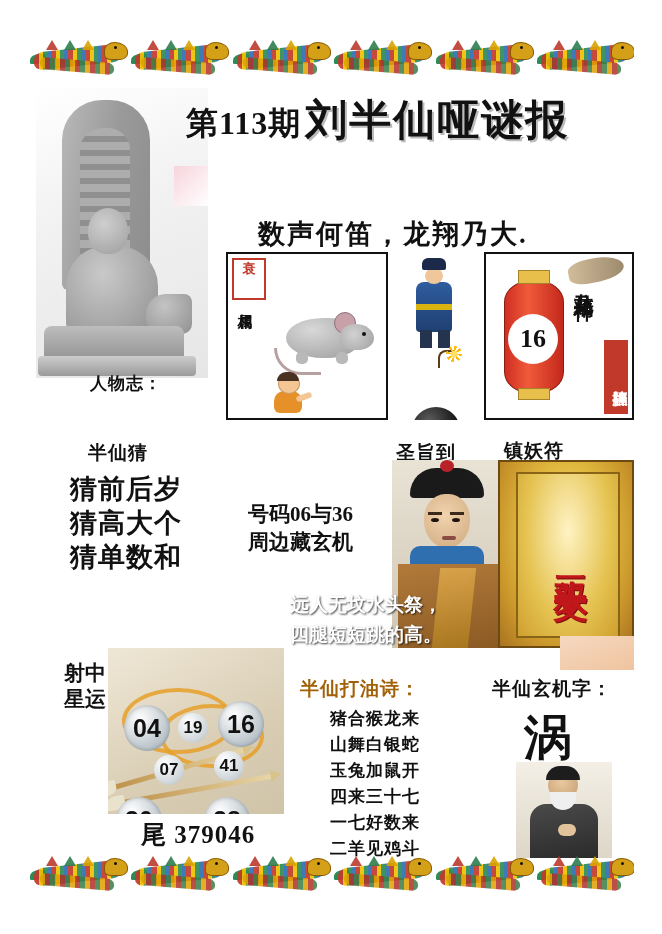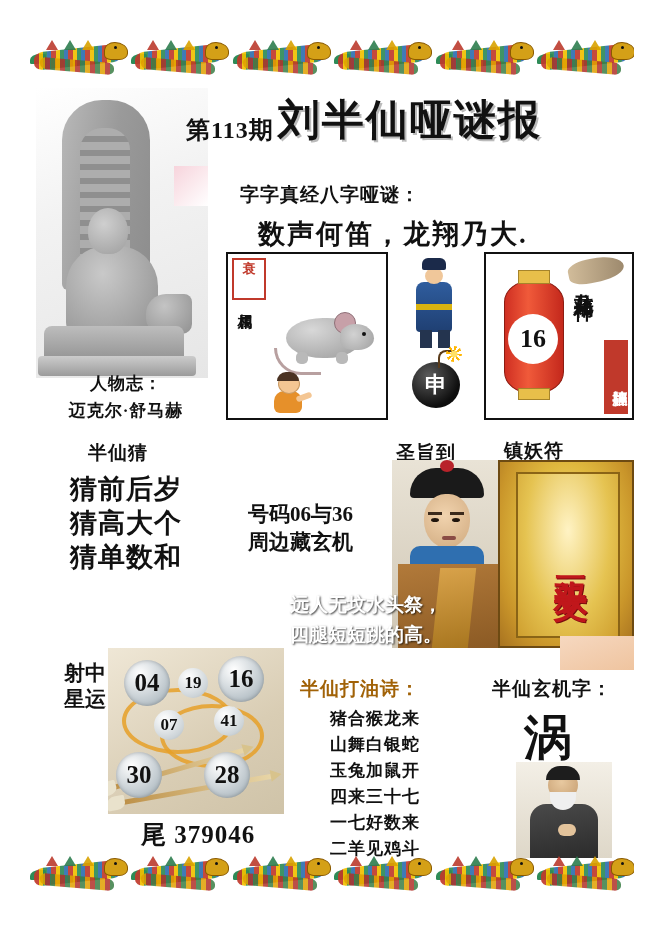--- a/index.html
+++ b/index.html
@@ -104,21 +104,21 @@
     position: absolute;
     left: 186px;
     top: 100px;
     width: 440px;
     height: 48px;
     display: flex;
     align-items: flex-end;
   }
   .issue-label {
     font-family: "Liberation Serif", serif;
-    font-size: 24px;
+    font-size: 32px;
     font-weight: bold;
     color: #111;
     letter-spacing: 1px;
     padding-bottom: 2px;
   }
   .main-title {
     font-family: "Liberation Serif", serif;
     font-size: 42px;
     font-weight: bold;
     color: #111;
@@ -679,24 +679,25 @@
     width: 176px;
     height: 166px;
     background: linear-gradient(150deg,#efe7d6,#d9cdb4 60%,#cfc3a8);
     overflow: hidden;
   }
   .ball {
     position: absolute;
     display: flex;
     align-items: center;
     justify-content: center;
-    font-family: Liberation Serif, serif;
+    font-family: Liberation Sans, sans-serif;
     font-weight: bold;
     color: #111;
     border-radius: 50%;
+    margin-top: 45px;
   }
   .ball.big {
     width: 46px; height: 46px;
     font-size: 25px;
     background: radial-gradient(circle at 35% 30%, #ffffff, #b9c3c9 70%, #95a1a8);
     box-shadow: inset 0 0 4px rgba(0,0,0,.25);
   }
   .ball.small {
     width: 30px; height: 30px;
     font-size: 17px;
@@ -910,26 +911,24 @@
     <div class="base"></div>
     <div class="base2"></div>
     <div class="pink"></div>
   </div>
 
   <div class="title-row">
     <span class="issue-label">第113期</span>
     <span class="main-title">刘半仙哑谜报</span>
   </div>
 
-  <div class="riddle-head">字字真经八字哑谜：</div>
   <div class="riddle-text">数声何笛，龙翔乃大.</div>
 
   <div class="person-note">
     <div class="t1">人物志：</div>
-    <div class="t2">迈克尔·舒马赫</div>
   </div>
 
   <div class="panel" id="panel-rat">
     <div class="tag-decline">衰</div>
     <div class="label-zodiac">属相</div>
     <div class="rat">
       <div class="rtail"></div>
       <div class="rbody"></div>
       <div class="rleg l1"></div>
       <div class="rleg l2"></div>

